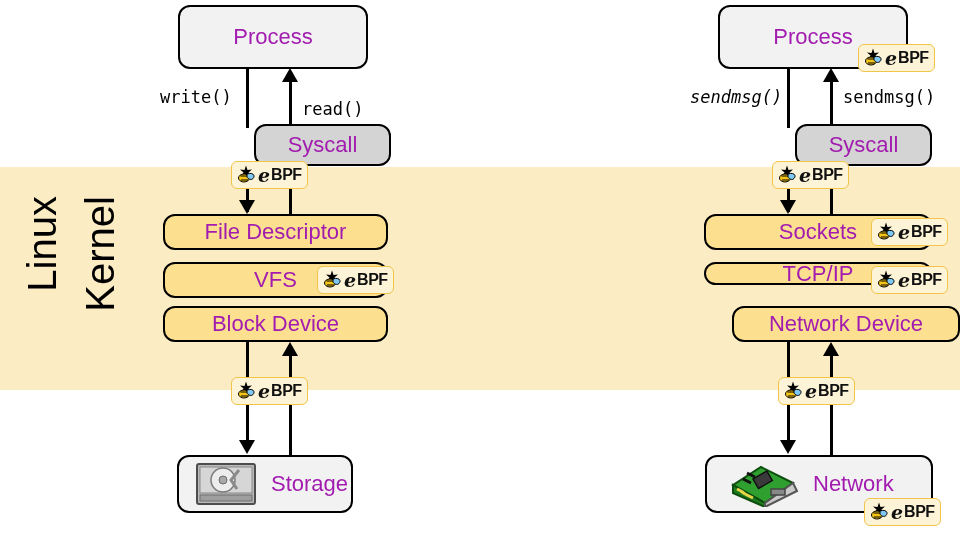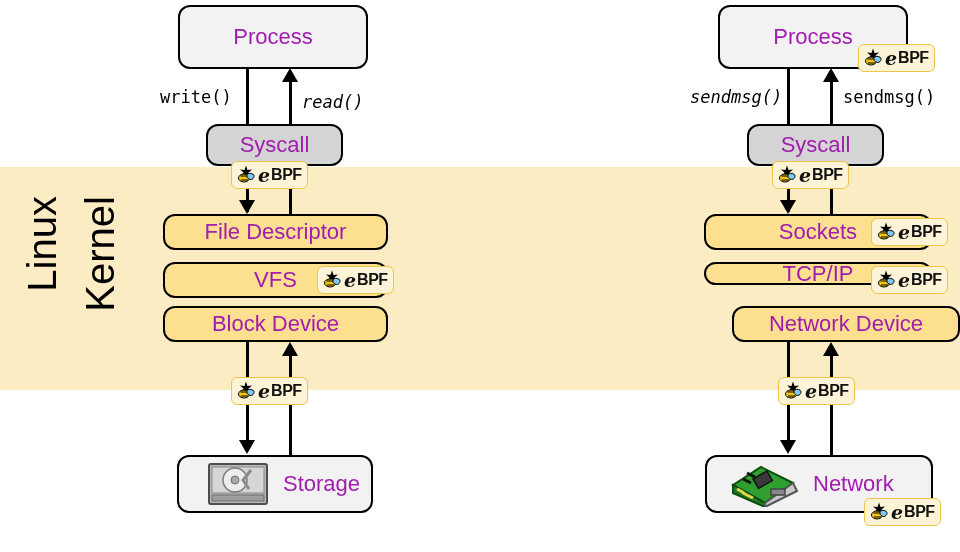--- a/index.html
+++ b/index.html
@@ -36,21 +36,21 @@
     border:2.5px solid #000;
     border-radius:12px;
     display:flex;
     align-items:center;
     justify-content:center;
     font-size:22px;
     color:#a21caf;
     white-space:nowrap;
   }
   .box-process{ background:#f2f2f2; }
-  .box-syscall{ background:#d4d4d4; }
+  .box-syscall{ background:#d4d4d4;margin-left:48px; }
   .box-kern{ background:#fcdf8f; }
   .box-device{ background:#f2f2f2; justify-content:flex-start; }
 
   
   .line{
     position:absolute;
     background:#000;
     width:2.5px;
   }
   .arrow-down, .arrow-up{
@@ -120,21 +120,21 @@
   <div class="box box-process" style="left:178px;top:5px;width:190px;height:64px;">
     <span>Process</span>
   </div>
 
   <div class="line" style="left:246px;top:69px;height:59px;"></div>
 
   <div class="line" style="left:289px;top:80px;height:48px;"></div>
   <div class="arrow-up" style="left:282px;top:68px;"></div>
 
   <div class="calllabel" style="left:160px;top:87px;">write()</div>
-  <div class="calllabel" style="left:302px;top:92px;font-style:italic;">read()</div>
+  <div class="calllabel" style="left:302px;top:99px;">read()</div>
 
   <div class="box box-syscall" style="left:206px;top:124px;width:137px;height:42px;">
     <span>Syscall</span>
   </div>
 
   <div class="line" style="left:246px;top:166px;height:46px;"></div>
   <div class="arrow-down" style="left:239px;top:200px;"></div>
   <div class="line" style="left:289px;top:166px;height:48px;"></div>
 
   <div class="ebpf" style="left:231px;top:161px;">
@@ -182,21 +182,21 @@
       <path d="M24 18 C34 14 42 20 36 27 C32 31 26 28 24 24 Z" fill="#7ec8f2" stroke="#000" stroke-width="2"></path>
     </svg>
     <span class="etxt">e</span>
     <span class="bpftxt">BPF</span>
   </div>
 
   <div class="line" style="left:246px;top:405px;height:38px;"></div>
   <div class="arrow-down" style="left:239px;top:440px;"></div>
   <div class="line" style="left:289px;top:405px;height:51px;"></div>
 
-  <div class="box box-device" style="left:177px;top:455px;width:196px;height:58px;padding-left:28px;">
+  <div class="box box-device" style="left:177px;top:455px;width:176px;height:58px;padding-left:16px;">
     <svg class="devicon" width="62" height="44" viewBox="0 0 62 44">
       <rect x="2" y="2" width="58" height="40" rx="2" fill="#b9b9b9" stroke="#4d4d4d" stroke-width="2"></rect>
       <rect x="5" y="5" width="52" height="26" fill="#d6d6d6" stroke="#8a8a8a" stroke-width="1"></rect>
       <circle cx="28" cy="18" r="12" fill="#ededed" stroke="#7a7a7a" stroke-width="1.5"></circle>
       <circle cx="28" cy="18" r="4" fill="#a8a8a8" stroke="#6e6e6e" stroke-width="1"></circle>
       <path d="M44 8 L36 18 L42 27" fill="none" stroke="#8a8a8a" stroke-width="3"></path>
       <rect x="5" y="33" width="52" height="6" fill="#9e9e9e" stroke="#6e6e6e" stroke-width="1"></rect>
     </svg>
     <span class="devlabel">Storage</span>
   </div>

